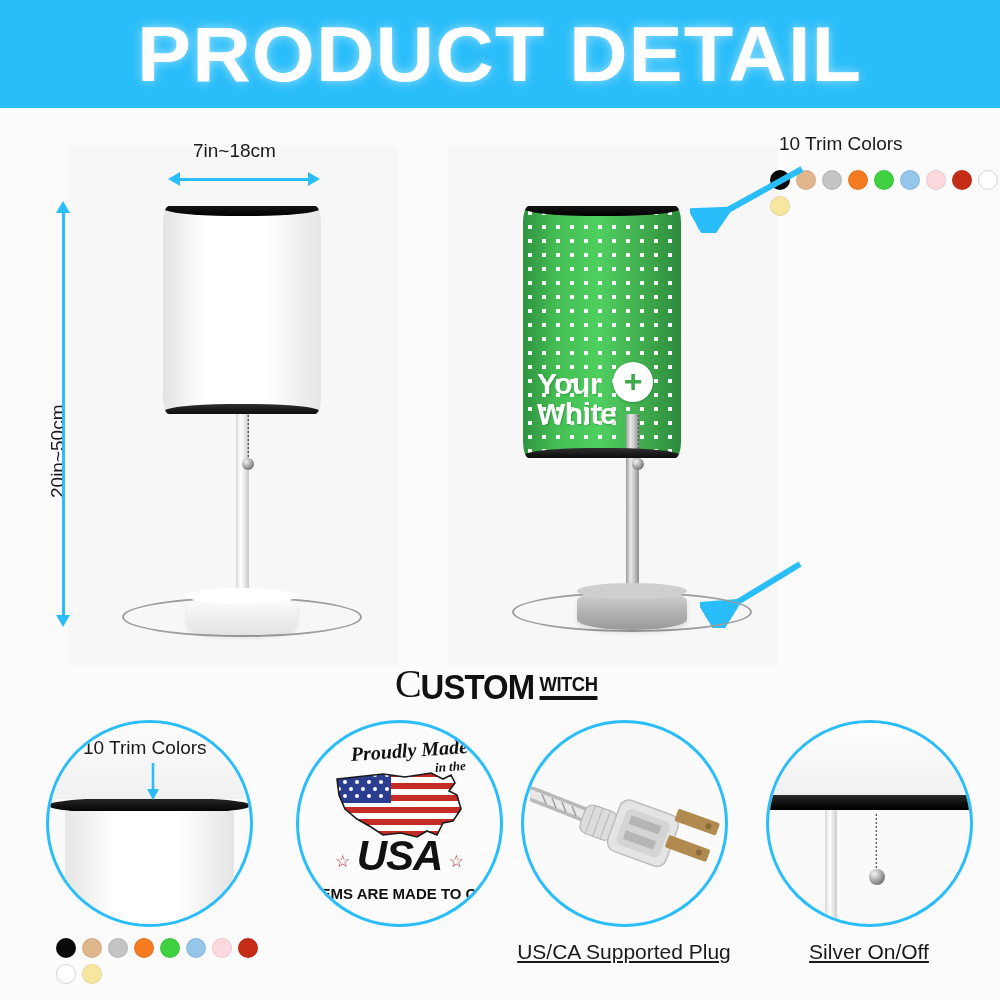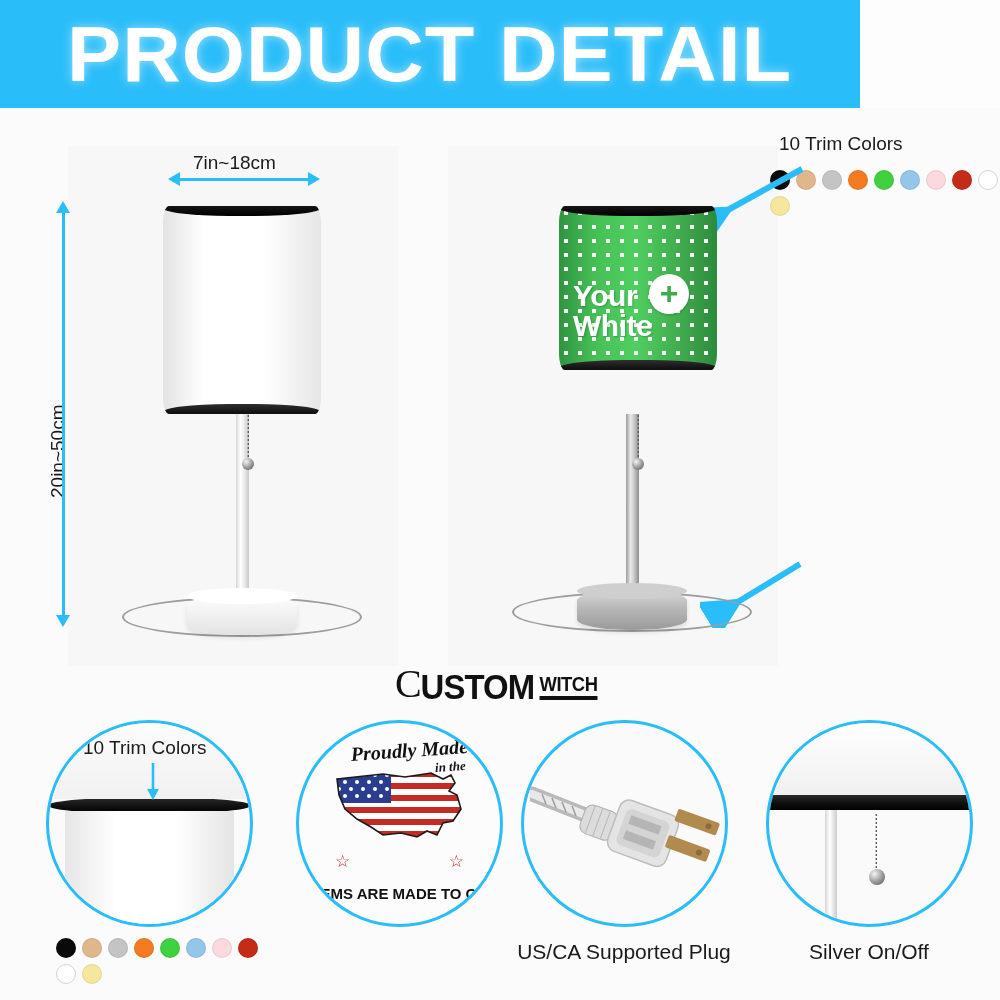--- a/index.html
+++ b/index.html
@@ -6,21 +6,21 @@
   html, body { width: 1000px; height: 1000px; }
   body {
     font-family: "Liberation Sans", sans-serif;
     background: #fdfdfd;
     position: relative;
     overflow: hidden;
   }
 
   
   .header-banner {
-    position: absolute; left: 0; top: 0; width: 860px; height: 108px;
+    position: absolute; left: 0; top: 0; width: 1000px; height: 108px;
     background: #29BDF9;
     display: flex; align-items: center; justify-content: center;
   }
   .header-title {
     color: #ffffff;
     font-family: "Liberation Sans", sans-serif;
     font-size: 78px;
     font-weight: bold;
     letter-spacing: 1px;
     transform: scaleX(1.04);
@@ -182,21 +182,21 @@
   
   .feature { position: absolute; }
   .circle {
     position: absolute; border-radius: 50%;
     border: 3px solid #29BDF9;
     background: #fafafa;
     overflow: hidden;
   }
   .feature-caption {
     position: absolute; font-size: 21px; color: #1a1a1a;
-    white-space: nowrap; text-align: center;
+    white-space: nowrap; text-align: center; text-decoration: underline;
   }
 
   
   .usa-script {
     position: absolute; top: 16px; left: 50%; transform: translateX(-42%) rotate(-4deg);
     font-family: "Liberation Serif", serif; font-style: italic; font-weight: bold;
     font-size: 20px; color: #111; white-space: nowrap;
   }
   .usa-inthe {
     position: absolute; top: 36px; right: 34px; transform: rotate(-4deg);
@@ -258,21 +258,21 @@
 
     <div class="pole" style="left:236px; top:306px; width:13px; height:197px;"></div>
 
     <div class="cord-ring" style="left:122px; top:489px; width:240px; height:40px;"></div>
 
     <div class="base" style="left:187px; top:487px; width:110px; height:40px;">
       <div class="base-top"></div>
     </div>
   </div>
 
-  <div class="dim-label" style="left:193px; top:44px;">7in~18cm</div>
+  <div class="dim-label" style="left:193px; top:32px;">7in~18cm</div>
   <div class="arrow-h" style="left:179px; top:70px; width:130px;"></div>
 
   <div class="dim-label vertical" style="left:47px; top:390px;">20in~50cm</div>
   <div class="arrow-v" style="left:62px; top:104px; height:404px;"></div>
 
   <div class="swatch-label" style="left:779px; top:25px;">10 Trim Colors</div>
   <div class="swatches" style="left:770px; top:62px;">
       <div class="swatch" style="background: rgb(10, 10, 10);"></div>
       <div class="swatch" style="background: rgb(224, 183, 140);"></div>
       <div class="swatch" style="background: rgb(196, 196, 196);"></div>
@@ -288,21 +288,21 @@
   <svg class="arrow-diag" style="left:690px; top:55px;" width="120" height="70" viewBox="0 0 120 70">
     <defs>
       <marker id="ah1" markerWidth="7" markerHeight="7" refX="5" refY="3.5" orient="auto">
         <polygon points="0 3.5, 7 0, 7 7" fill="#29BDF9"></polygon>
       </marker>
     </defs>
     <line x1="112" y1="6" x2="18" y2="58" stroke="#29BDF9" stroke-width="6" marker-end="url(#ah1)"></line>
   </svg>
 
   <div class="lamp">
-    <div class="shade" style="left:559px; top:98px; width:158px; height:164px;">
+    <div class="shade" style="left:523px; top:98px; width:158px; height:252px;">
       <div class="green-shade-inner"></div>
       <div class="design-text">
         <div>Your</div>
         <div>White</div>
       </div>
       <div class="plus-badge">
           <span>+</span>
         </div>
       <div class="trim-top"></div>
       <div class="trim-bottom"></div>
@@ -402,20 +402,21 @@
             <circle cx="38" cy="31" r="2"></circle>
               <circle cx="50" cy="31" r="2"></circle>
           </g>
         </g>
         <path d="M6,14 L52,9 L74,12 L100,8 L112,14 L120,10 L124,18 L118,26
                  L126,30 L130,44 L122,56 L112,58 L106,70 L96,66 L86,72
                  L70,68 L52,70 L40,62 L26,54 L14,44 L8,30 Z" fill="none" stroke="#1a1a1a" stroke-width="1.6"></path>
       </svg>
 
       <div class="usa-star" style="left:36px;">☆</div>
+      <div class="usa-big">USA</div>
       <div class="usa-star" style="right:36px;">☆</div>
       <div class="usa-sub">ALL ITEMS ARE MADE TO ORDER!</div>
     </div>
   </div>
 
   <div class="feature">
     <div class="circle" style="left:521px; top:612px; width:207px; height:207px;">
       <svg class="plug-wrap" width="190" height="120" viewBox="0 0 190 120">
 
         <path d="M2,30 L58,52" stroke="#b9b9b9" stroke-width="15" stroke-linecap="round"></path>

